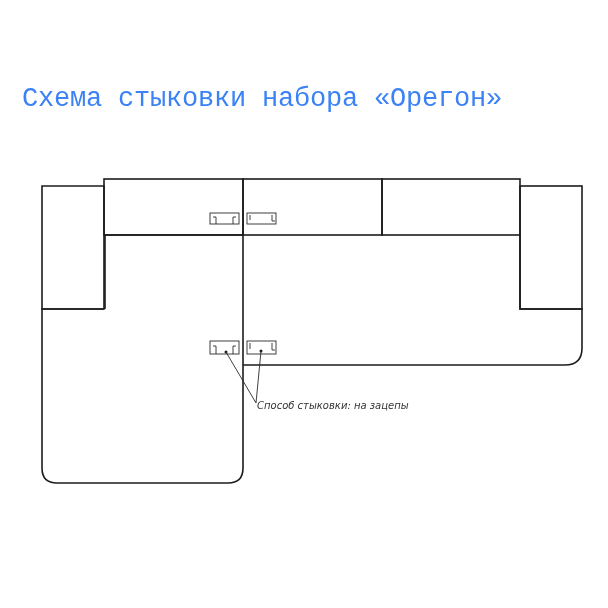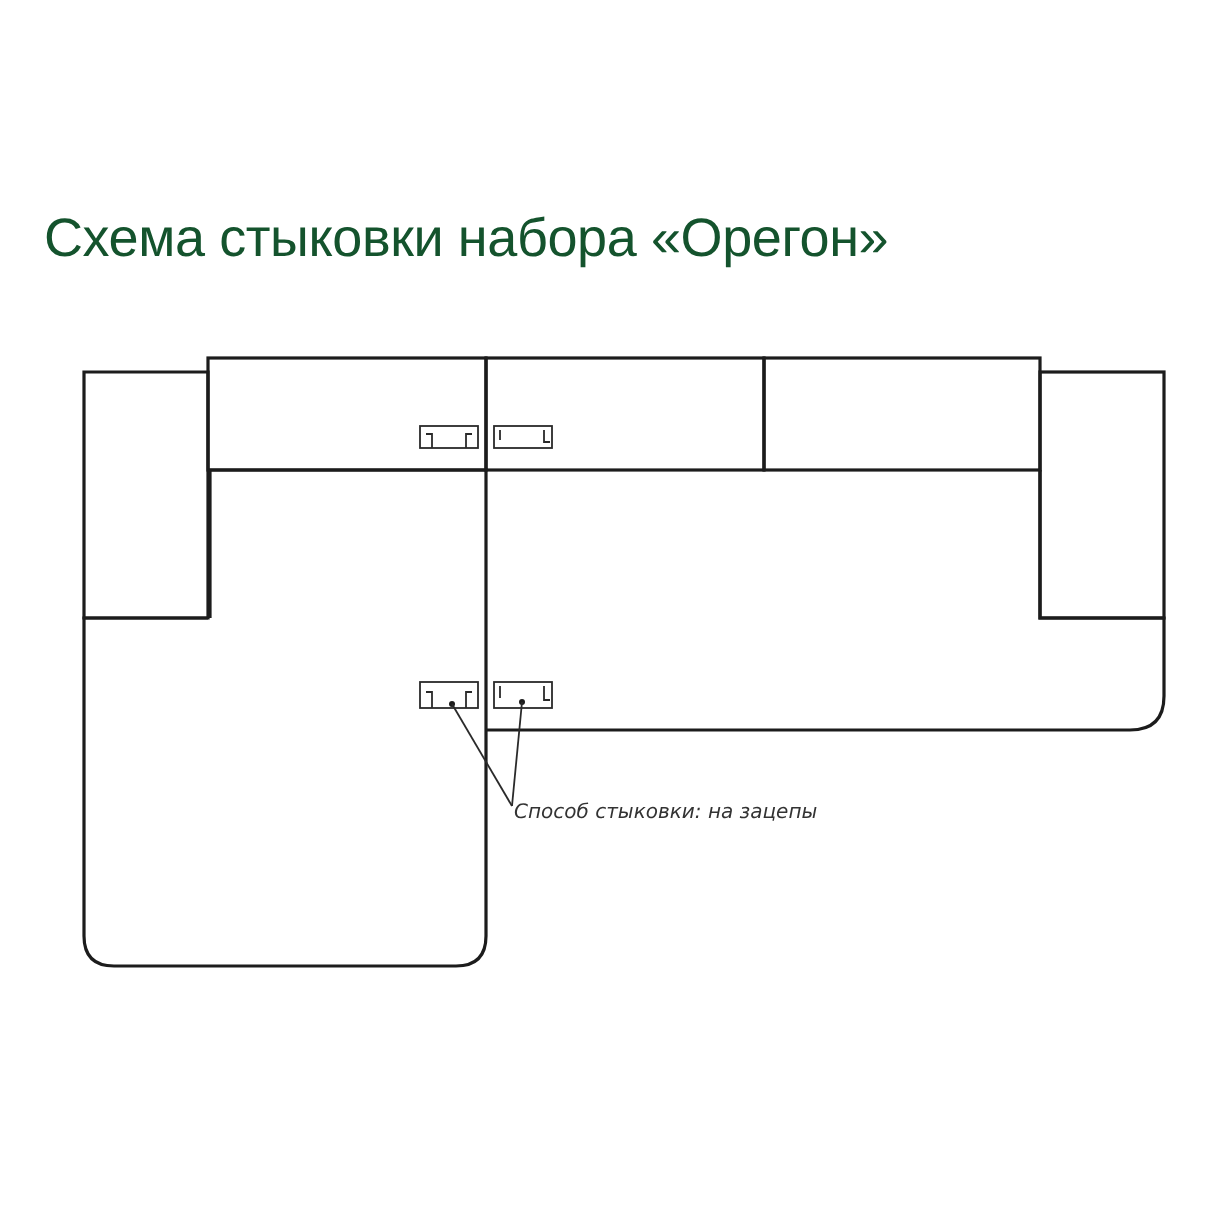--- a/index.html
+++ b/index.html
@@ -1,20 +1,20 @@
 <!DOCTYPE html>
 <html><head>
   <meta charset="utf-8">
   <style>
     html, body { margin: 0; padding: 0; background: #ffffff; }
     body { width: 608px; height: 608px; position: relative; overflow: hidden; }
     .title {
-      position: absolute; left: 22px; top: 104px;
-      font-family: Liberation Sans, sans-serif;
-      font-size: 27px; color: #14532d; letter-spacing: -0.2px;
+      position: absolute; left: 22px; top: 84px;
+      font-family: Liberation Mono, monospace;
+      font-size: 27px; color: #3b82f6; letter-spacing: -0.2px;
       white-space: nowrap;
     }
     svg.plan { position: absolute; left: 0; top: 0; }
     .ln { fill: none; stroke: #1c1c1c; stroke-width: 1.6; }
     .thin { fill: none; stroke: #2a2a2a; stroke-width: 0.9; }
     .conn { fill: #ffffff; stroke: #2a2a2a; stroke-width: 0.9; }
     .annot {
       font-family: "DejaVu Sans", sans-serif; font-style: italic;
       font-size: 10px; fill: #333333;
     }

